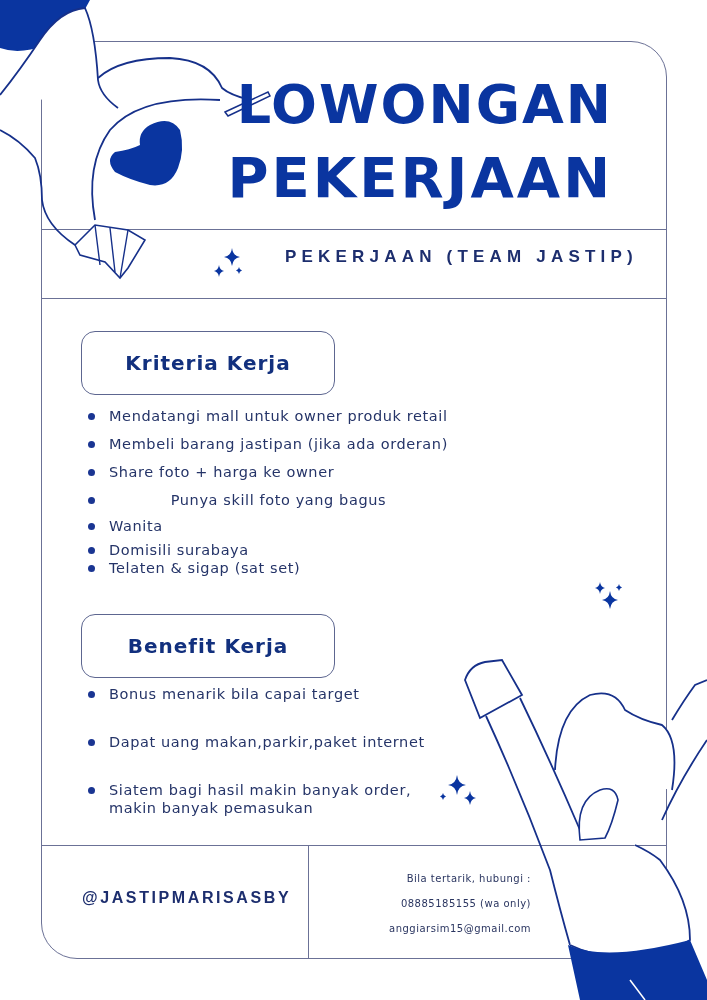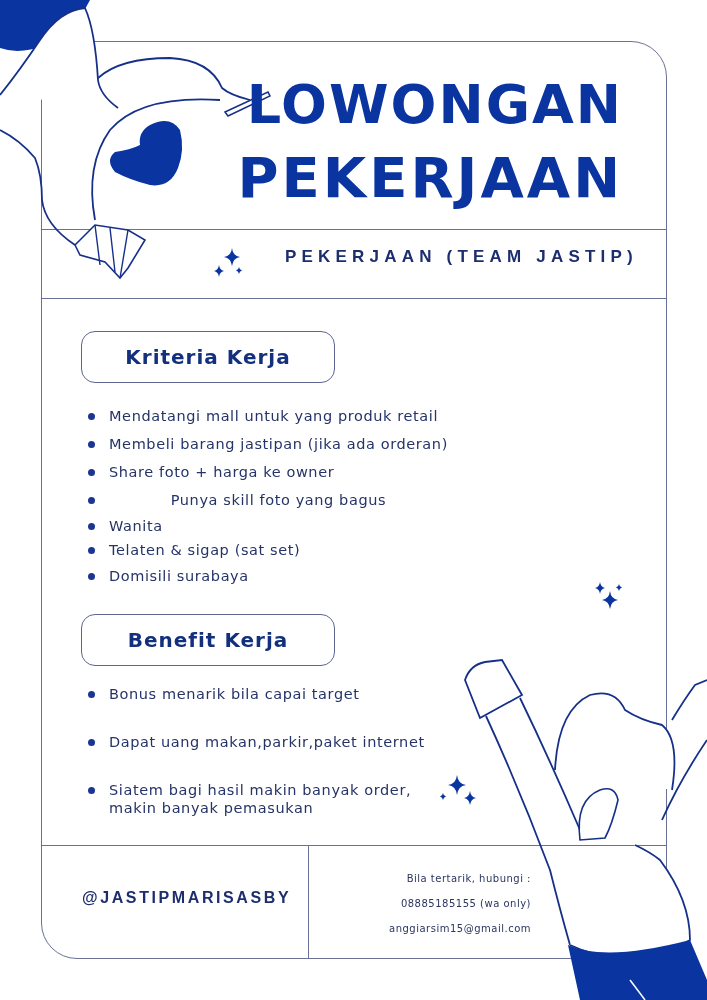--- a/index.html
+++ b/index.html
@@ -7,35 +7,35 @@
   body { position: relative; font-family: "DejaVu Sans", sans-serif; color: #1a2f7a; }
 
   .frame {
     position: absolute; left: 41px; top: 41px; width: 626px; height: 918px;
     border: 1.5px solid #6b7196; border-radius: 36px;
   }
   .hline { position: absolute; height: 0; border-top: 1.5px solid #6b7196; }
   .vline { position: absolute; width: 0; border-left: 1.5px solid #6b7196; }
 
   .title {
-    position: absolute; right: 84px; text-align: right;
+    position: absolute; right: 94px; text-align: right;
     font-family: "DejaVu Sans", sans-serif; font-weight: bold;
     color: #0a35a0; letter-spacing: 2px; line-height: 1;
   }
   .title-1 { top: 78px; font-size: 54px; }
   .title-2 { top: 150px; font-size: 56px; letter-spacing: 3px; }
 
   .subtitle {
     position: absolute; left: 285px; top: 247px;
     font-family: "Liberation Sans", sans-serif; font-weight: bold;
     font-size: 17px; letter-spacing: 5.2px; color: #1d2e6e;
   }
 
   .section-pill {
-    position: absolute; left: 81px; width: 254px; height: 52px;
+    position: absolute; left: 81px; width: 254px; height: 64px;
     border: 1.5px solid #5d6690; border-radius: 14px;
     display: flex; align-items: center; justify-content: center;
     font-family: "DejaVu Sans", sans-serif; font-weight: bold;
     font-size: 20px; letter-spacing: 1px; color: #12307e;
   }
 
   .list { position: absolute; left: 88px; list-style: none; }
   .list li {
     position: relative; padding-left: 21px;
     font-family: "DejaVu Sans", sans-serif; font-size: 14.5px;
@@ -97,27 +97,27 @@
   <path d="M7 19 Q7.6 24 12 25 Q7.6 26 7 31 Q6.4 26 2 25 Q6.4 24 7 19 Z" fill="#0a35a0"></path>
   <path d="M27 21 Q27.4 24 30 24.5 Q27.4 25 27 28 Q26.6 25 24 24.5 Q26.6 24 27 21 Z" fill="#0a35a0"></path>
 </svg>
 
 <div class="subtitle">PEKERJAAN (TEAM JASTIP)</div>
 
 <div class="section-pill" style="top:331px;">
   <span>Kriteria Kerja</span>
 </div>
 <ul class="list" style="top:407px;">
-  <li style="margin-bottom:10px;">Mendatangi mall untuk yang produk retail</li>
+  <li style="margin-bottom:10px;">Mendatangi mall untuk owner produk retail</li>
   <li style="margin-bottom:10px;">Membeli barang jastipan (jika ada orderan)</li>
   <li style="margin-bottom:10px;">Share foto + harga ke owner</li>
   <li style="margin-bottom:8px;text-align:center;">Punya skill foto yang bagus</li>
   <li style="margin-bottom:6px;">Wanita</li>
+  <li>Domisili surabaya</li>
   <li style="margin-bottom:8px;">Telaten &amp; sigap (sat set)</li>
-  <li>Domisili surabaya</li>
 </ul>
 
 <div class="section-pill" style="top:614px;">
   <span>Benefit Kerja</span>
 </div>
 <ul class="list" style="top:685px;">
   <li style="margin-bottom:30px;">Bonus menarik bila capai target</li>
   <li style="margin-bottom:30px;">Dapat uang makan,parkir,paket internet</li>
   <li>
     <span>Siatem bagi hasil makin banyak order,</span><br>

